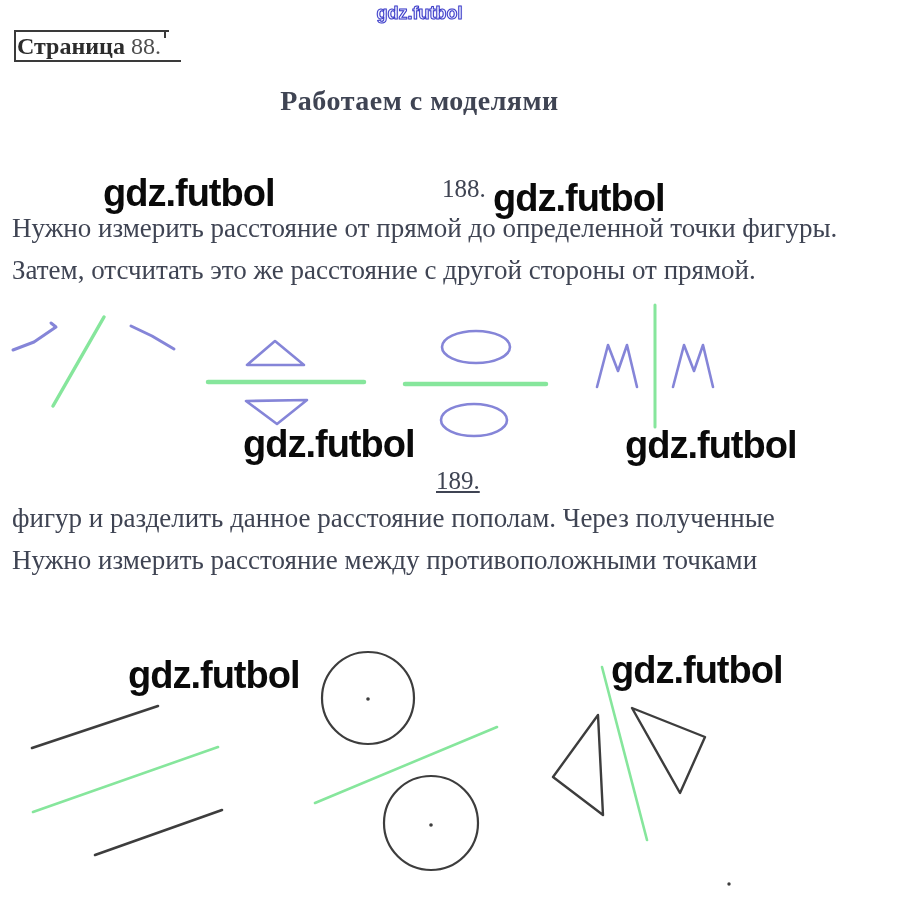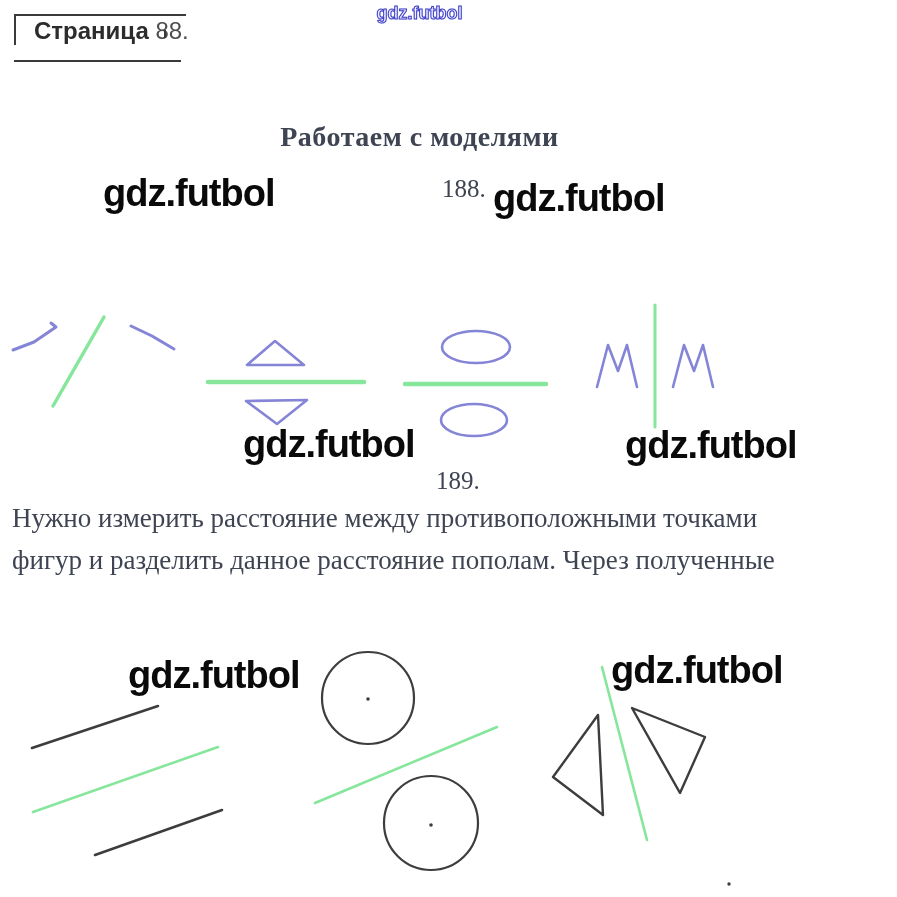--- a/index.html
+++ b/index.html
@@ -16,36 +16,36 @@
     position:relative;width:839px;height:897px;background:#fff;overflow:hidden;
     font-family:"Liberation Serif", serif;
   }
   .top-watermark{
     position:absolute;top:3px;left:0;right:0;text-align:center;
     font-family:"Liberation Sans", sans-serif;font-weight:bold;font-size:18px;
     color:#eef0ff;-webkit-text-stroke:1px var(--watermark-blue);
     text-shadow:0 0 1px var(--watermark-blue);letter-spacing:0;
   }
   .page-label{
-    position:absolute;left:14px;top:14px;width:152px;height:28px;
+    position:absolute;left:14px;top:30px;width:152px;height:28px;
     border-top:2px solid var(--border-dark);border-left:2px solid var(--border-dark);
-    padding:1px 0 0 18px;
-    font-family:Liberation Sans, sans-serif;font-size:24px;font-weight:bold;color:#2c2c2c;
+    padding:1px 0 0 1px;
+    font-family:Liberation Serif, serif;font-size:24px;font-weight:bold;color:#2c2c2c;
     white-space:nowrap;
   }
   .page-label .num{font-weight:normal;color:#4e4e4e;}
   .page-label-underline{position:absolute;left:14px;top:60px;width:167px;height:2px;background:var(--border-dark);}
   .page-label-tick{position:absolute;left:164px;top:30px;width:2px;height:8px;background:var(--border-dark);}
   .page-title{
     position:absolute;top:85px;left:0;right:0;text-align:center;
-    font-weight:bold;font-size:28px;color:var(--text-dark);letter-spacing:0.5px;margin-top:36px;
+    font-weight:bold;font-size:28px;color:var(--text-dark);letter-spacing:0.5px;
   }
   .task-number{position:absolute;font-size:25px;color:var(--text-dark);line-height:1;}
   #num-188{left:442px;top:176px;}
-  #num-189{left:436px;top:468px;}
+  #num-189{left:436px;top:468px;text-decoration:underline;}
   .solution{
     position:absolute;left:12px;font-size:27px;color:var(--text-dark);
     line-height:42px;white-space:nowrap;
   }
   #sol-188{top:207px;}
   #sol-189{top:497px;}
   .wm{
     position:absolute;font-family:"Liberation Sans", sans-serif;font-weight:bold;
     font-size:38px;letter-spacing:-1px;color:var(--watermark-black);line-height:1;
     white-space:nowrap;
@@ -76,29 +76,33 @@
   <div class="page-label-underline"></div>
   <div class="page-label-tick"></div>
 
   <div class="page-title">Работаем с моделями</div>
 
   <div class="task-number" id="num-188">188.</div>
 
   <div class="wm" id="wm-188-left">gdz.futbol</div>
   <div class="wm" id="wm-188-right">gdz.futbol</div>
 
+  <div class="solution" id="sol-188">
+    <div>Нужно измерить расстояние от прямой до определенной точки фигуры.</div>
+    <div>Затем, отсчитать это же расстояние с другой стороны от прямой.</div>
+  </div>
 
   <div class="wm" id="wm-189-left">gdz.futbol</div>
   <div class="wm" id="wm-189-right">gdz.futbol</div>
 
   <div class="task-number" id="num-189">189.</div>
 
   <div class="solution" id="sol-189">
+    <div>фигур и разделить данное расстояние пополам. Через полученные</div>
     <div>Нужно измерить расстояние между противоположными точками</div>
-    <div>фигур и разделить данное расстояние пополам. Через полученные</div>
   </div>
 
   <div class="wm" id="wm-btm-left">gdz.futbol</div>
   <div class="wm" id="wm-btm-right">gdz.futbol</div>
 
   <svg class="figures" viewBox="0 0 897 897">
 
     <g>
       <polyline class="s-purple" stroke-width="3" points="13,350 34,342 56,327 51,323"></polyline>
       <line class="s-green" stroke-width="3.5" x1="53" y1="406" x2="104" y2="317"></line>

